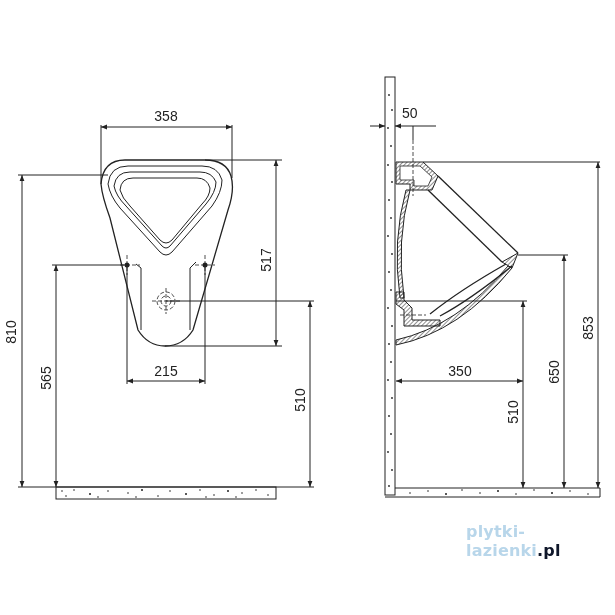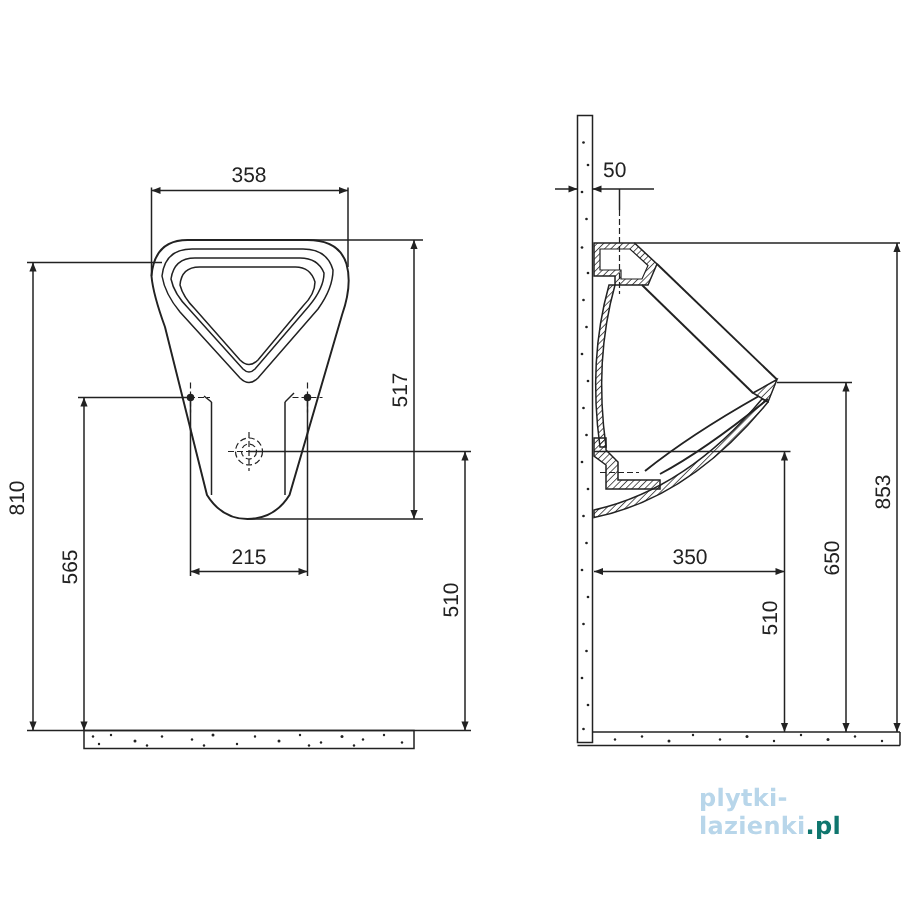--- a/index.html
+++ b/index.html
@@ -3,21 +3,21 @@
 <meta charset="utf-8">
 <style>
   html, body { margin: 0; padding: 0; background: #ffffff; }
   body { width: 615px; height: 615px; position: relative; overflow: hidden; font-family: "Liberation Sans", sans-serif; }
   svg { position: absolute; left: 0; top: 0; }
   .ln { stroke: #222; stroke-width: 1; fill: none; }
   .th { stroke: #222; stroke-width: 1.3; fill: none; }
   .dash { stroke: #222; stroke-width: 0.8; fill: none; stroke-dasharray: 4 2; }
   .dim { font-family: "Liberation Sans", sans-serif; font-size: 14px; fill: #222; }
   .wm { position: absolute; left: 466px; top: 522px; font-family: "DejaVu Sans", sans-serif; font-weight: bold; font-size: 16px; color: #b8d6ea; letter-spacing: 0.2px; }
-  .wm .tld { color: #0f766e; }
+  .wm .tld { color: #0f172a; }
 </style>
 </head>
 <body>
 
 <svg width="615" height="615" viewBox="0 0 615 615">
   <defs>
     <marker id="arr" viewBox="0 0 10 10" refX="10" refY="5" markerWidth="8" markerHeight="6" orient="auto-start-reverse">
       <path d="M0,1 L10,5 L0,9 Z" fill="#222"></path>
     </marker>
     <pattern id="hatch" patternUnits="userSpaceOnUse" width="3" height="3" patternTransform="rotate(45)">

